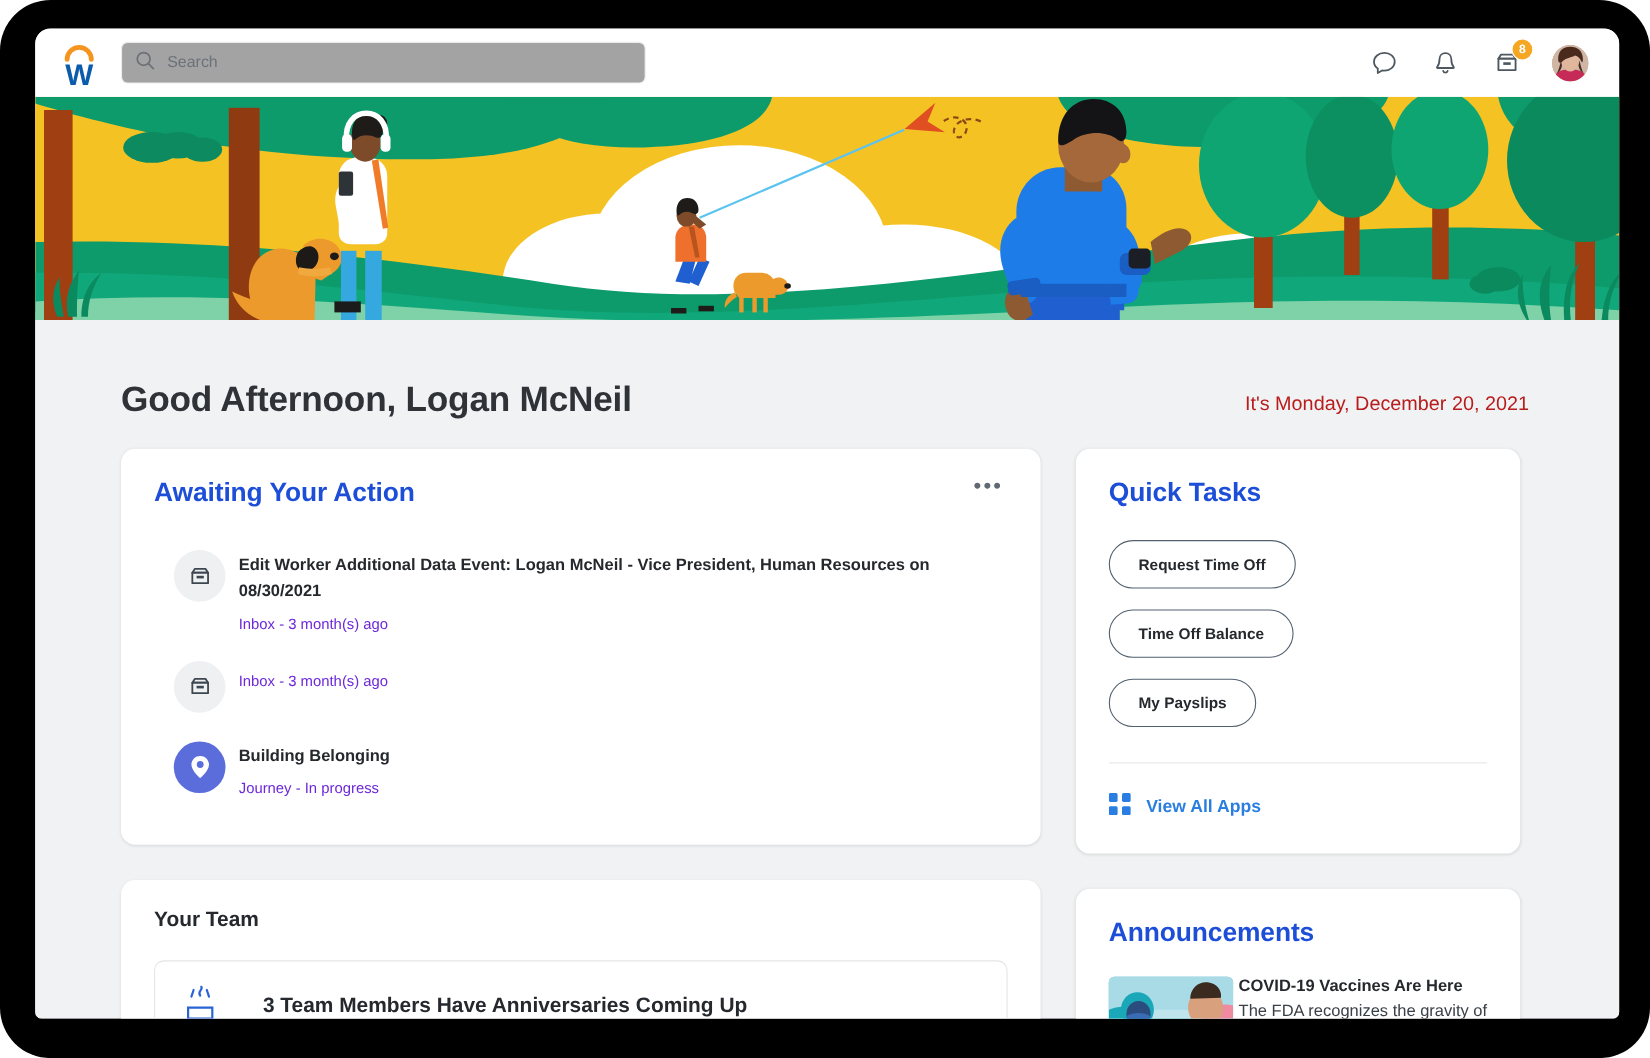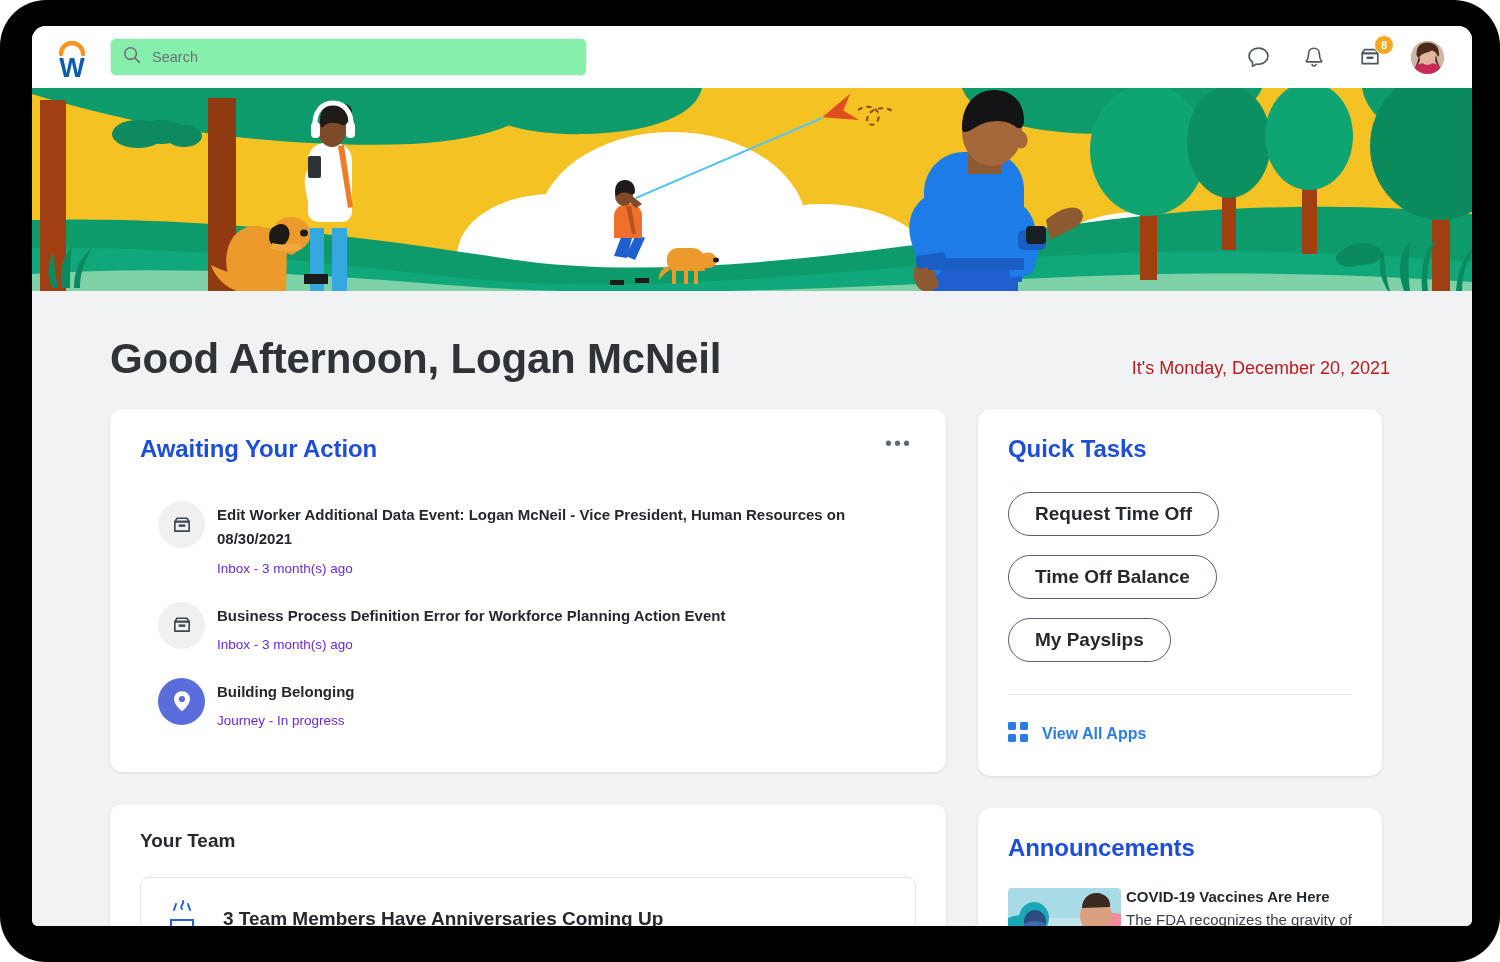--- a/index.html
+++ b/index.html
@@ -33,21 +33,21 @@
     height: 62px;
     background: #ffffff;
     display: flex;
     align-items: center;
     padding: 0 22px 0 20px;
   }
   .wd-logo { width: 40px; height: 42px; flex: 0 0 auto; position: relative; top: 1px; }
   .search-box {
     margin-left: 18px;
     width: 477px; height: 38px;
-    background: #86efac;
+    background: #a3a3a3;
     border: 1px solid #ebecee;
     border-radius: 6px;
     display: flex; align-items: center;
     padding: 0 12px;
     gap: 11px;
   }
   .search-icon { flex: 0 0 auto; display: block; }
   .search-input {
     border: none; outline: none; background: transparent;
     font-family: "Liberation Sans", sans-serif;
@@ -88,21 +88,21 @@
     padding: 0 78px;
     background: #f1f2f4;
     height: calc(900px - 62px - 203px);
   }
   .greeting-row {
     display: flex; align-items: flex-end;
     padding-top: 44px;
     padding-bottom: 26px;
   }
   .greeting {
-    font-size: 42px; font-weight: bold; color: #2f3338;
+    font-size: 32px; font-weight: bold; color: #2f3338;
     letter-spacing: -0.2px;
   }
   .date-text {
     margin-left: auto;
     font-size: 18px; color: #b91c1c;
     padding-bottom: 4px; padding-right: 4px; margin-top: 22px;
   }
 
   .columns { display: flex; gap: 32px; align-items: flex-start; }
   .col-main { width: 836px; flex: 0 0 auto; }
@@ -139,21 +139,21 @@
     line-height: 1.62; max-width: 640px;
   }
   .action-sub { font-size: 13.5px; color: #6d28d9; margin-top: 9px; }
 
   
   .pill {
     display: inline-flex; align-items: center; justify-content: center;
     height: 44px; padding: 0 26px;
     border: 1.5px solid #53606e;
     border-radius: 22px;
-    font-size: 19px; font-weight: bold; color: #25292e;
+    font-size: 14px; font-weight: bold; color: #25292e;
     background: #ffffff; cursor: pointer;
     margin-bottom: 19px;
   }
   .pill-row { margin-top: 29px; display: flex; flex-direction: column; align-items: flex-start; }
   .divider { height: 1px; background: #e5e7ea; margin: 13px 0 0 0; }
   .view-all {
     display: flex; align-items: center; gap: 14px;
     margin-top: 27px; cursor: pointer;
   }
   .view-all-label { color: #2a7de1; font-size: 16px; font-weight: bold; }
@@ -166,21 +166,21 @@
   }
   .ann-title { font-size: 15px; font-weight: bold; color: #25292e; }
   .ann-body { font-size: 15px; color: #3a4047; line-height: 1.62; margin-top: 3px; }
 
   
   .team-inner {
     margin-top: 25px;
     border: 1px solid #e3e5e8;
     border-radius: 9px;
     padding: 22px 24px;
-    display: flex; align-items: center; gap: 24px;
+    display: flex; align-items: center; gap: 40px;
     cursor: pointer;
   }
   .team-title { font-size: 19px; font-weight: bold; color: #25292e; }
   .cake-icon { flex: 0 0 auto; }
 </style>
 </head>
 <body>
 
 <div class="device-frame">
   <div class="viewport">
@@ -426,21 +426,20 @@
 
               <div class="action-item">
                 <div class="action-icon-wrap icon-bg-grey">
                   <svg width="24" height="22" viewBox="0 0 26 24" aria-hidden="true">
                     <path d="M5.2 8.3h15.6v10.4H5.2z" fill="none" stroke="#3e4750" stroke-width="1.8" stroke-linejoin="round"></path>
                     <path d="M7.6 4.6h10.8l2.4 3.7H5.2z" fill="none" stroke="#3e4750" stroke-width="1.8" stroke-linejoin="round"></path>
                     <rect x="9.4" y="11.4" width="7.2" height="2.6" fill="#3e4750"></rect>
                   </svg>
                 </div>
                 <div class="action-text">
-                  <div class="action-title">Business Process Definition Error for Workforce Planning Action Event</div>
                   <div class="action-sub">Inbox - 3 month(s) ago</div>
                 </div>
               </div>
 
               <div class="action-item">
                 <div class="action-icon-wrap icon-bg-blue">
                   <svg width="24" height="26" viewBox="0 0 24 26" aria-hidden="true">
                     <path d="M12 3.2c-4.4 0-8 3.5-8 7.9 0 5.9 8 12.4 8 12.4s8-6.5 8-12.4c0-4.4-3.6-7.9-8-7.9z" fill="#ffffff"></path>
                     <circle cx="12" cy="11" r="3.1" fill="#5b6ddb"></circle>
                   </svg>

